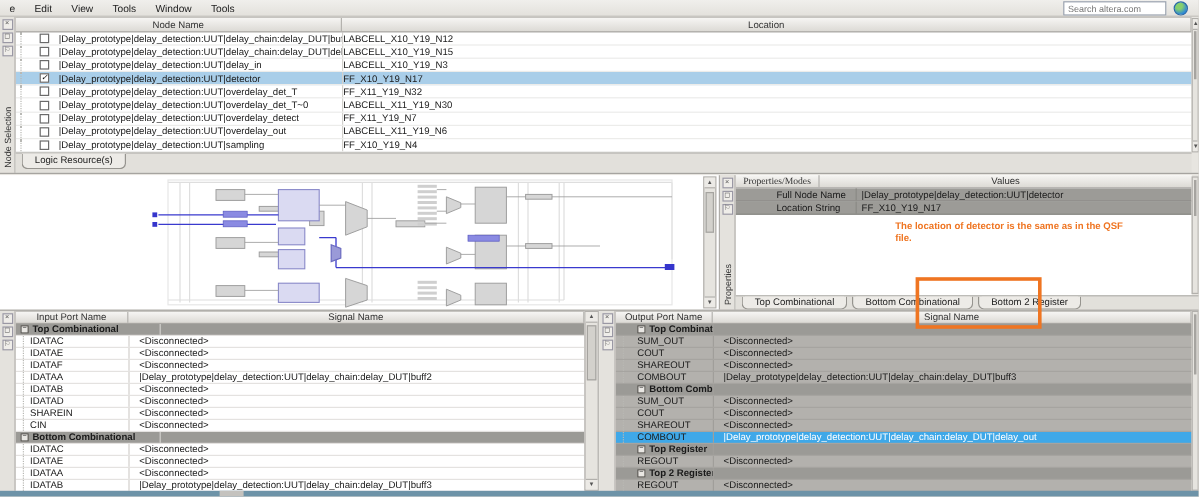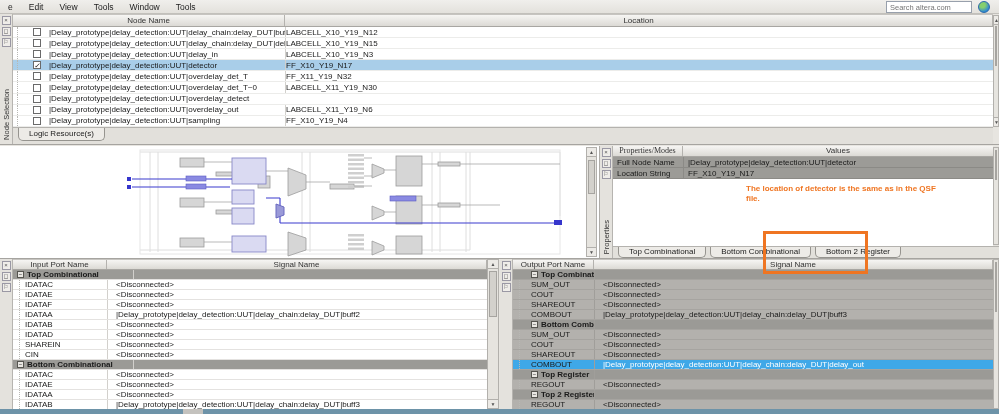--- a/index.html
+++ b/index.html
@@ -55,21 +55,21 @@
   .tab.small { height:11px; line-height:10px; }
   
   #schem { position:absolute; left:0; top:146px; width:600px; height:112px; background:#fff;
     border-right:1px solid #aeaca8; z-index:2; }
   
   #prop-content { position:absolute; left:613px; top:146px; width:380px; height:100px; background:#fff; z-index:3; }
   .phead { display:flex; height:11px; background:linear-gradient(#f6f5f3,#dcdad5); border-bottom:1px solid #a8a6a2; }
   .phead .c1 { flex:0 0 70px; text-align:center; border-right:1px solid #b4b2ae; line-height:10px; color:#333;font-family:Liberation Serif, serif; }
   .phead .c2 { flex:1; text-align:center; line-height:10px; color:#333; }
   .pmrow { display:flex; height:11px; background:#9c9b97; border-bottom:1px solid #8b8a86; align-items:center; }
-  .pmrow .c1 { flex:0 0 70px; padding-left:4px; }
+  .pmrow .c1 { flex:0 0 70px; padding-left:4px;margin-left:30px; }
   .pmrow .c2 { flex:1; border-left:1px solid #8b8a86; padding-left:4px; align-self:stretch; display:flex; align-items:center; white-space:nowrap; }
   #annotation { position:absolute; left:746px; top:184px; width:190px; color:#ef7522; font-weight:bold;
     font-size:8px; line-height:10px; z-index:4; }
   #orange-box { position:absolute; left:763px; top:231px; width:105px; height:43px;
     border:3px solid #ef7522; z-index:50; }
   
   .ptable-rows { position:absolute; top:270px; z-index:3; }
   #in-rows  { left:13px; width:474px; background:#fff; }
   #out-rows { left:513px; width:480px; background:#b3b1ad; }
   .prow { position:relative; height:10px; display:flex; align-items:center; border-bottom:1px solid #e4e2e0; }
@@ -146,20 +146,21 @@
         <span class="nloc">FF_X11_Y19_N32</span>
       </div>
     <div class="nrow">
         <span class="cbx"></span>
         <span class="nname">|Delay_prototype|delay_detection:UUT|overdelay_det_T~0</span>
         <span class="nloc">LABCELL_X11_Y19_N30</span>
       </div>
     <div class="nrow">
         <span class="cbx"></span>
         <span class="nname">|Delay_prototype|delay_detection:UUT|overdelay_detect</span>
+        <span class="nloc">FF_X11_Y19_N7</span>
       </div>
     <div class="nrow">
         <span class="cbx"></span>
         <span class="nname">|Delay_prototype|delay_detection:UUT|overdelay_out</span>
         <span class="nloc">LABCELL_X11_Y19_N6</span>
       </div>
     <div class="nrow">
         <span class="cbx"></span>
         <span class="nname">|Delay_prototype|delay_detection:UUT|sampling</span>
         <span class="nloc">FF_X10_Y19_N4</span>

